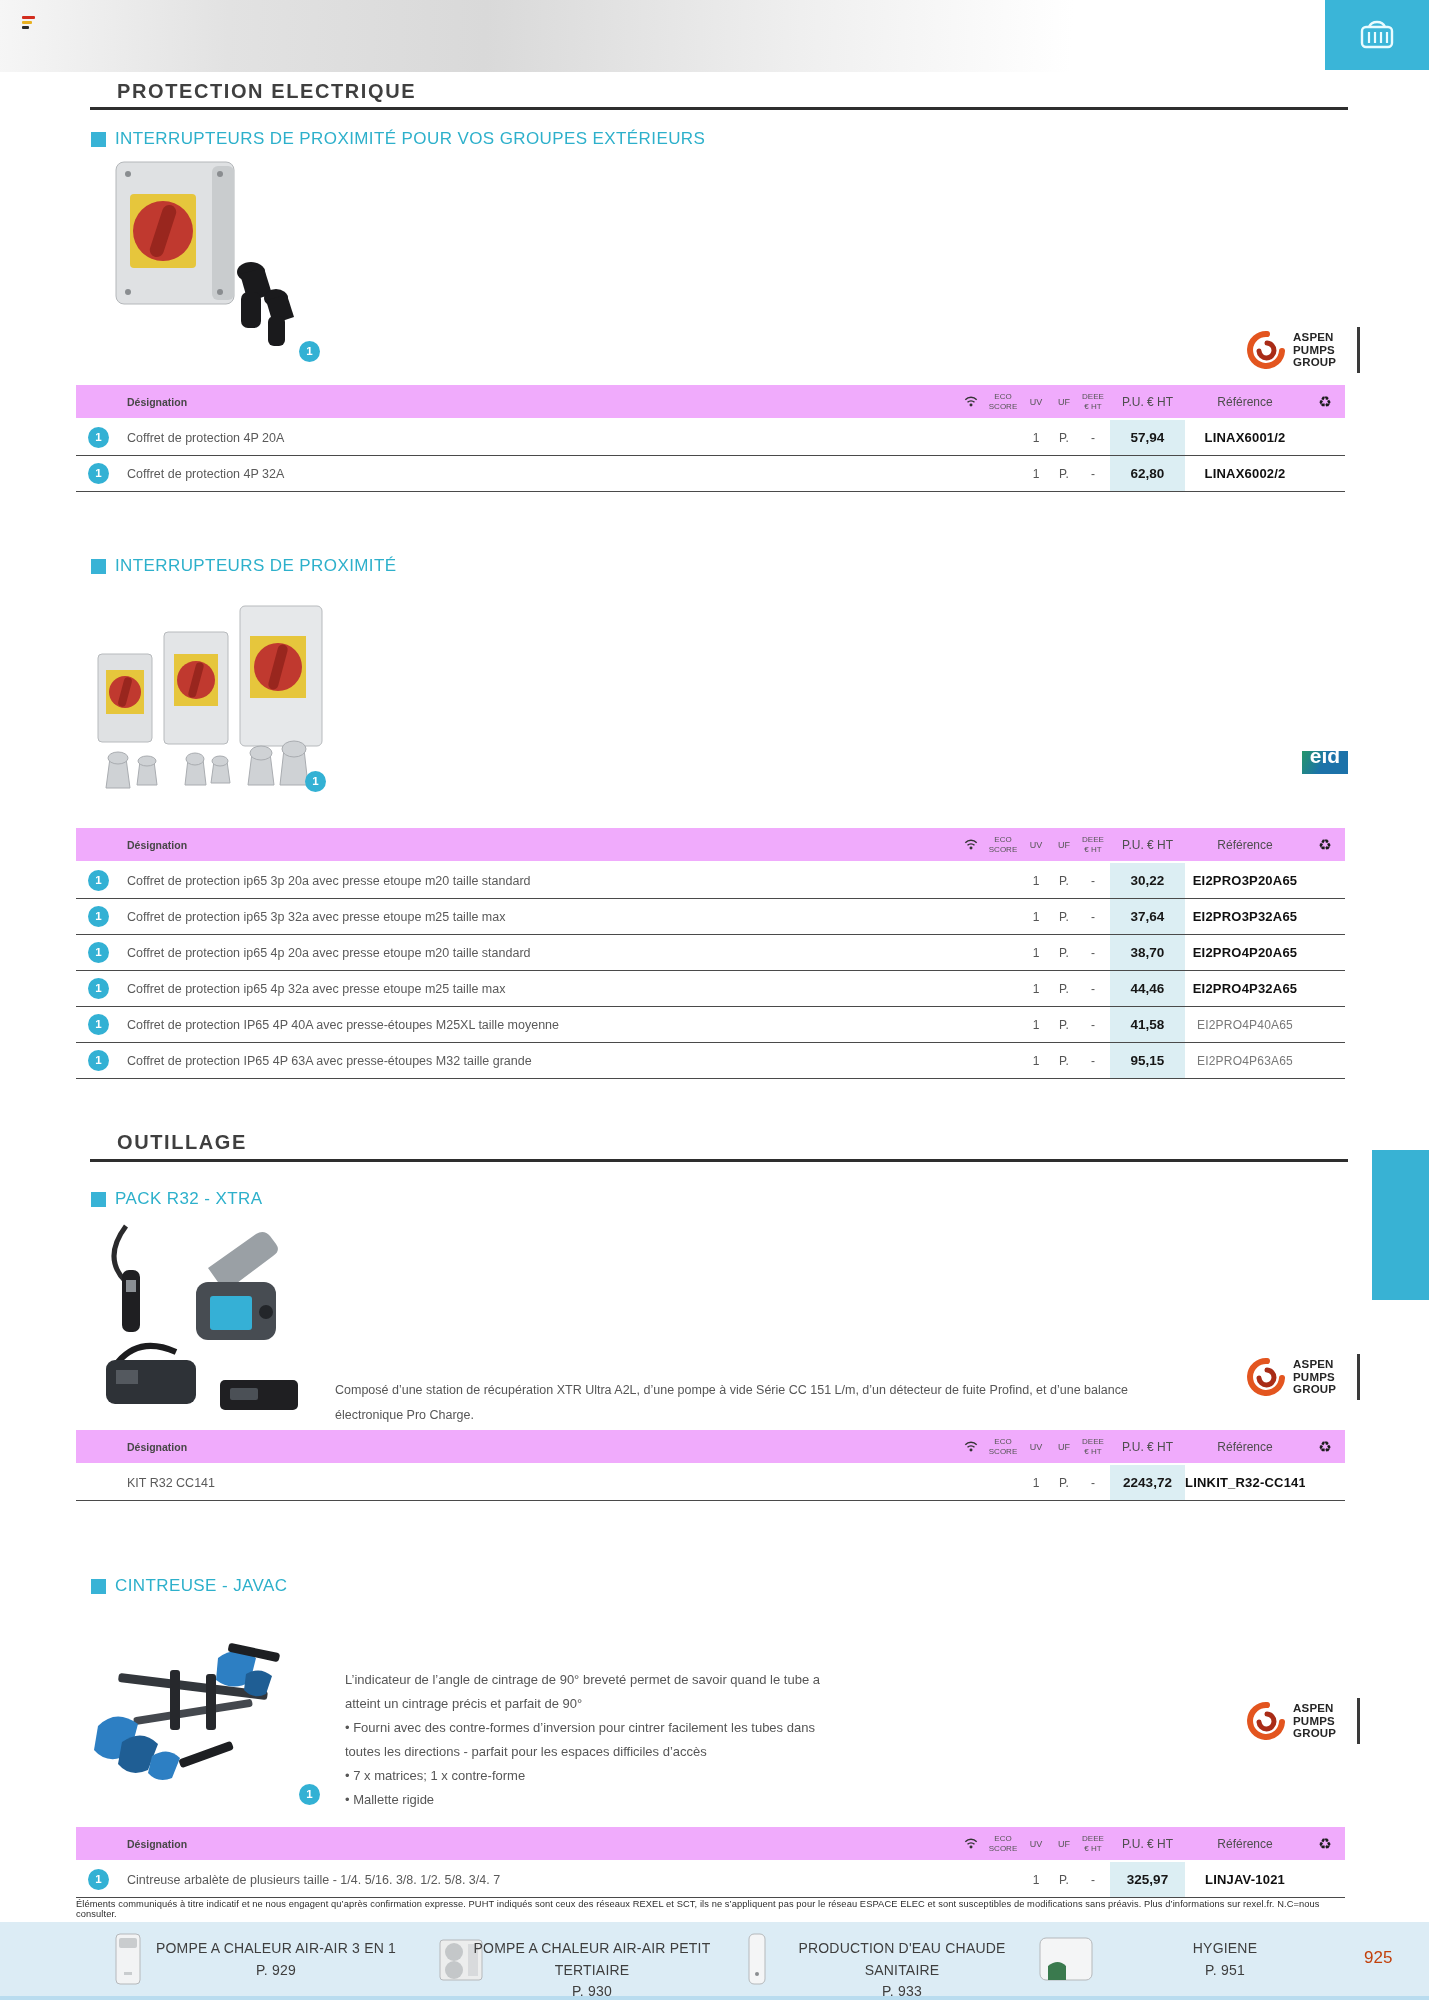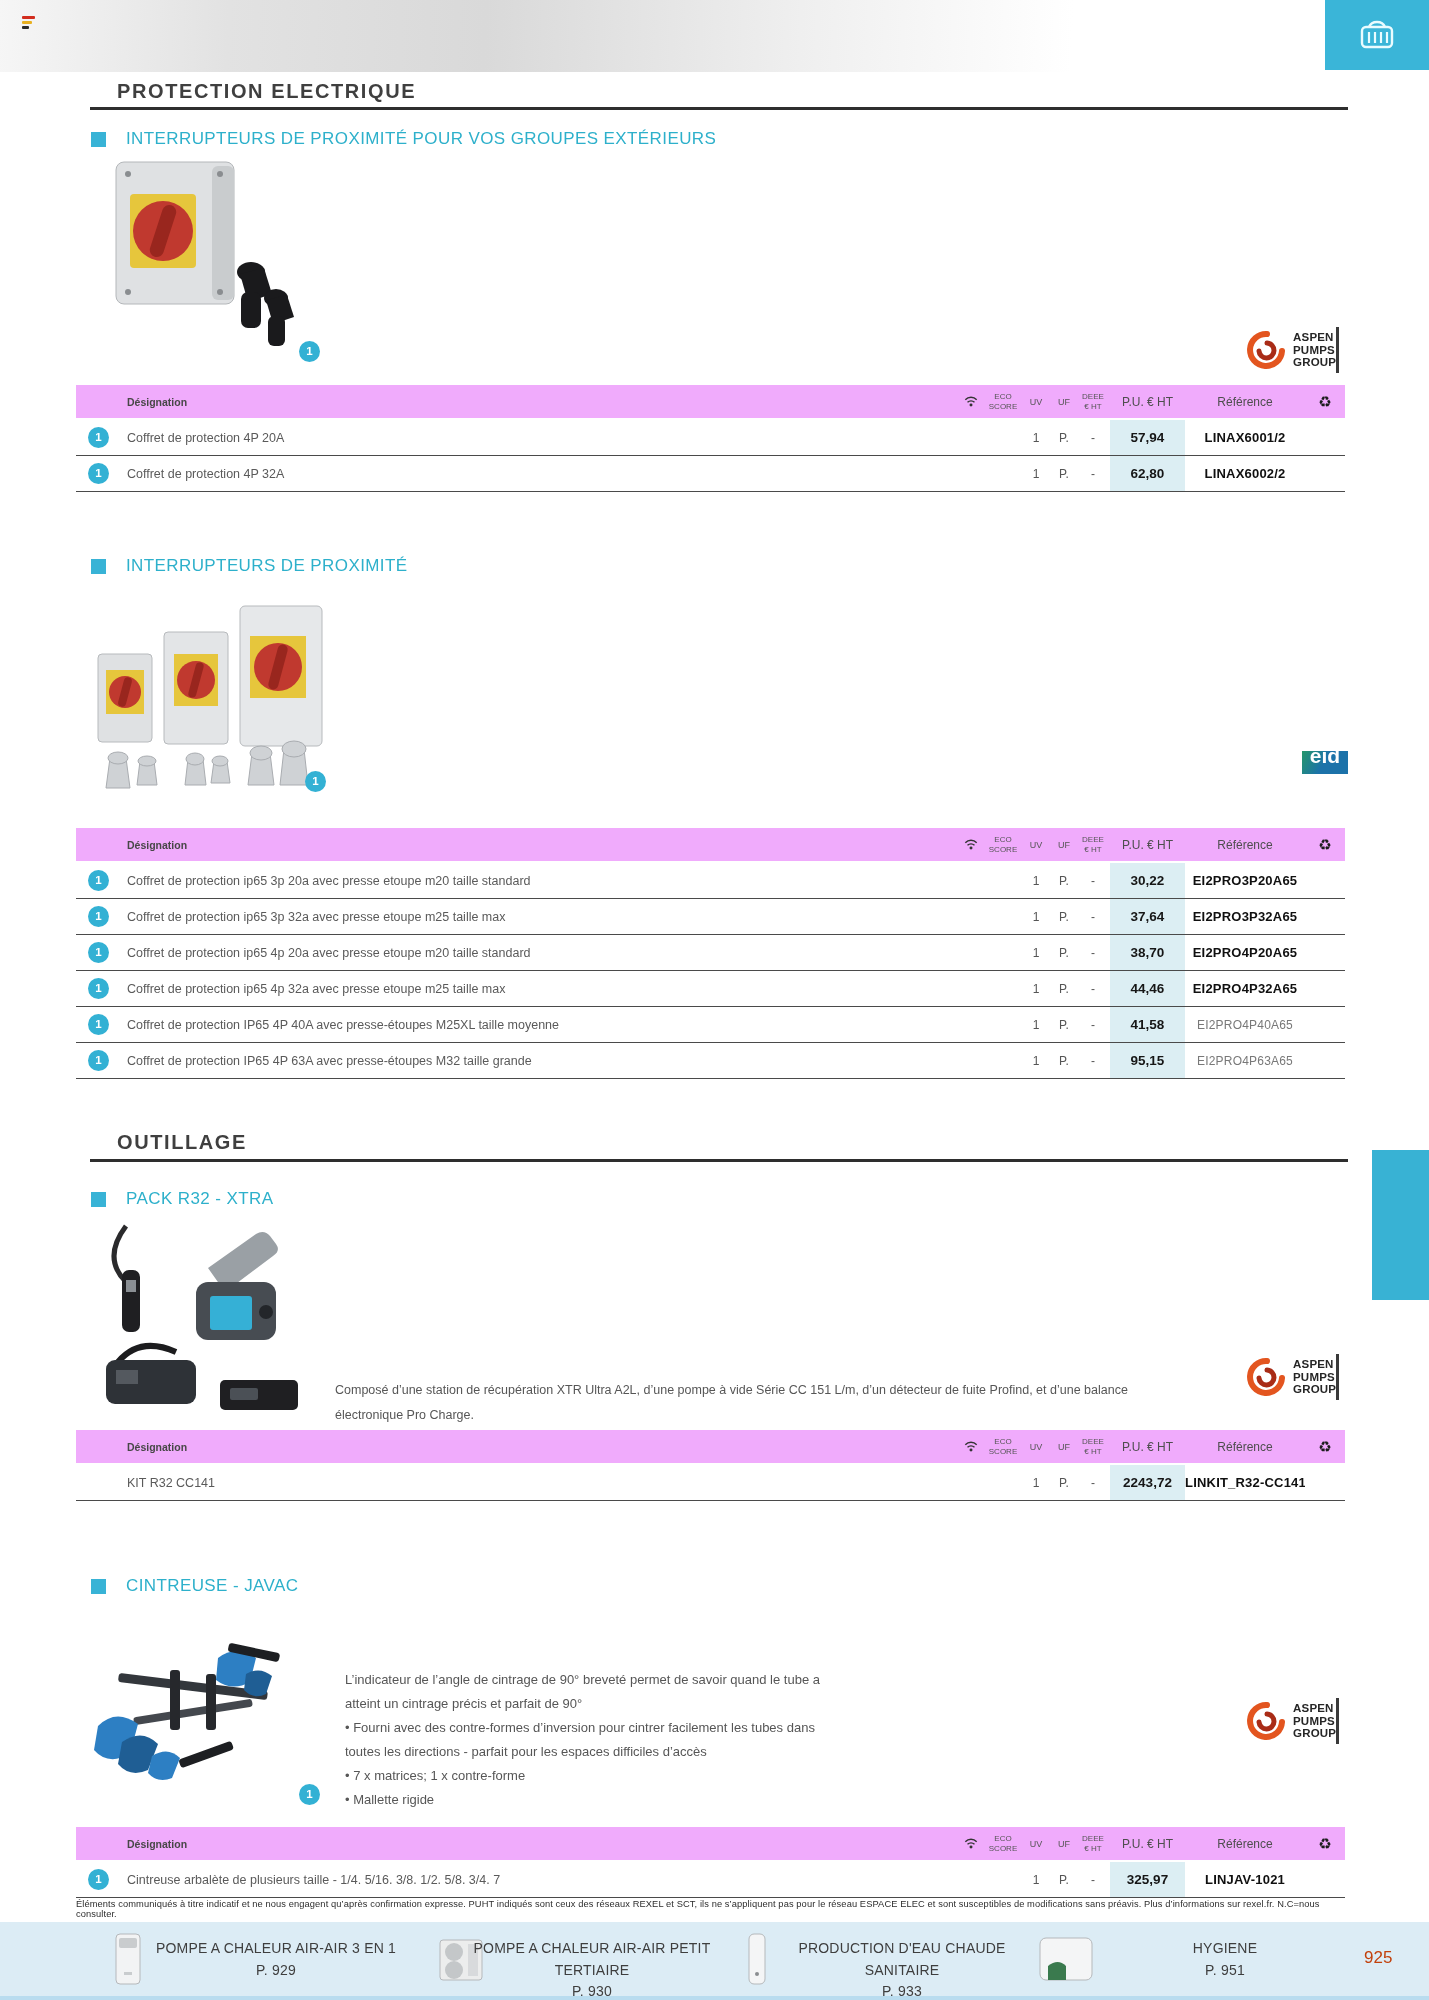--- a/index.html
+++ b/index.html
@@ -8,21 +8,21 @@
   
   .topbar{position:absolute;left:0;top:0;width:1429px;height:72px;
           background:linear-gradient(92deg,#f6f6f6 0%,#e2e2e2 16%,#d9d9d9 34%,#efefef 56%,#ffffff 75%);}
   .mini-logo{position:absolute;left:22px;top:16px;width:13px;height:13px;display:flex;flex-direction:column;gap:2px;}
   .mini-logo i{display:block;height:3px;border-radius:1px;}
   .cartbtn{position:absolute;right:0;top:0;width:104px;height:70px;background:#3ab5d8;
            display:flex;align-items:center;justify-content:center;cursor:pointer;}
   
   .sec-title{position:absolute;left:117px;font-size:20px;font-weight:700;letter-spacing:1.6px;color:#3f3f3f;}
   .sec-rule{position:absolute;left:90px;width:1258px;height:3px;background:#2e2e2e;}
-  .sub{position:absolute;left:91px;display:flex;align-items:center;gap:20px;}
+  .sub{position:absolute;left:91px;display:flex;align-items:center;gap:9px;}
   .sub .sq{width:15px;height:15px;background:#38b3d6;flex:0 0 auto;}
   .sub .t{font-size:17px;color:#2db0cb;letter-spacing:.4px;white-space:nowrap;}
   
   .ptable{position:absolute;left:76px;width:1269px;}
   .thead,.trow{display:grid;grid-template-columns:45px 835px 30px 34px 32px 24px 34px 75px 120px 40px;align-items:center;}
   .thead{background:#f0abfc;height:33px;border-bottom:2px solid #fff;}
   .trow{height:35px;background:#fff;border-bottom:1px solid #4a4a4a;}
   .tc{text-align:center;overflow:hidden;white-space:nowrap;}
   .c-des{text-align:left;padding-left:6px;}
   .thead .c-des{font-weight:700;font-size:10.5px;color:#474747;}
@@ -37,21 +37,21 @@
   .trow .c-ref.light{font-weight:400;color:#787878;font-size:12px;}
   .rec-glyph{font-size:15px;color:#1c1c1c;}
   .rbadge,.imgbadge{display:inline-block;width:21px;height:21px;border-radius:50%;background:#33b1d4;
         color:#fff;font-size:11.5px;font-weight:700;line-height:21px;text-align:center;}
   .imgbadge{position:absolute;}
   
   .desc{position:absolute;font-size:12.5px;color:#565656;line-height:25px;}
   .desc4{font-size:13px;line-height:24px;}
   .bullet::before{content:"• ";}
   
-  .aspen{position:absolute;display:flex;align-items:center;gap:7px;border-right:3px solid #3a3a3a;padding-right:0;height:46px;}
+  .aspen{position:absolute;display:flex;align-items:center;gap:7px;border-right:3px solid #3a3a3a;padding-right:21px;height:46px;}
   .aspen .txt{font-size:11.5px;font-weight:700;color:#262626;line-height:1.1;letter-spacing:.2px;}
   .eid{position:absolute;left:1302px;top:751px;width:46px;height:23px;
        background:linear-gradient(118deg,#27a05a -12%,#1c72a9 48%);display:flex;align-items:flex-end;justify-content:center;
        color:#fff;font-weight:700;font-size:21px;padding-bottom:6px;box-sizing:border-box;}
   
   .pimg{position:absolute;}
   
   .side-tab{position:absolute;left:1372px;top:1150px;width:57px;height:150px;background:#38b2d4;cursor:pointer;}
   
   .disclaimer{position:absolute;left:76px;top:1899px;width:1270px;font-size:9.3px;color:#2d2d2d;letter-spacing:.1px;}

